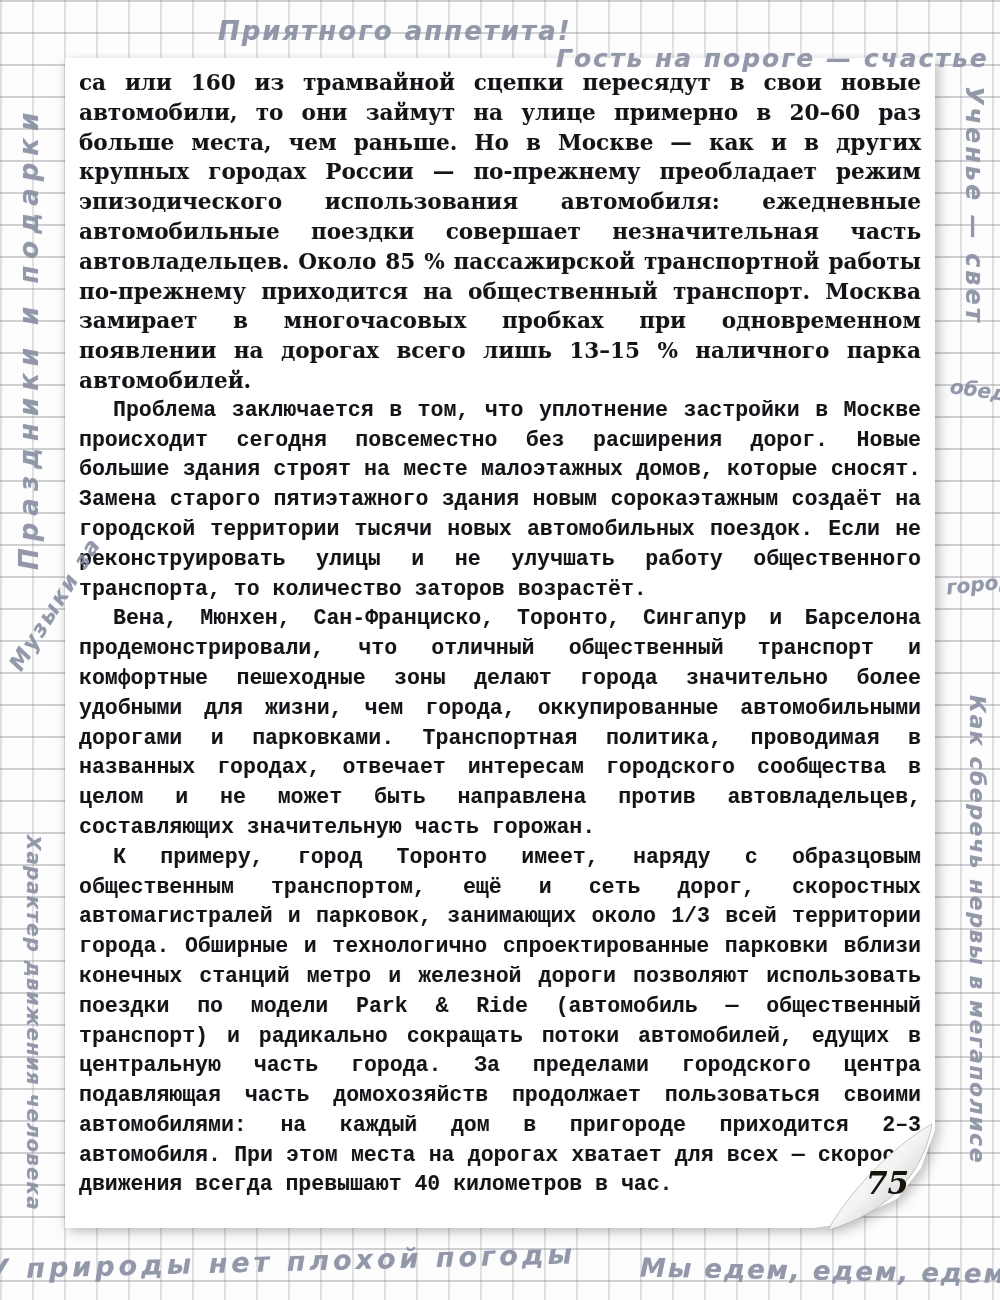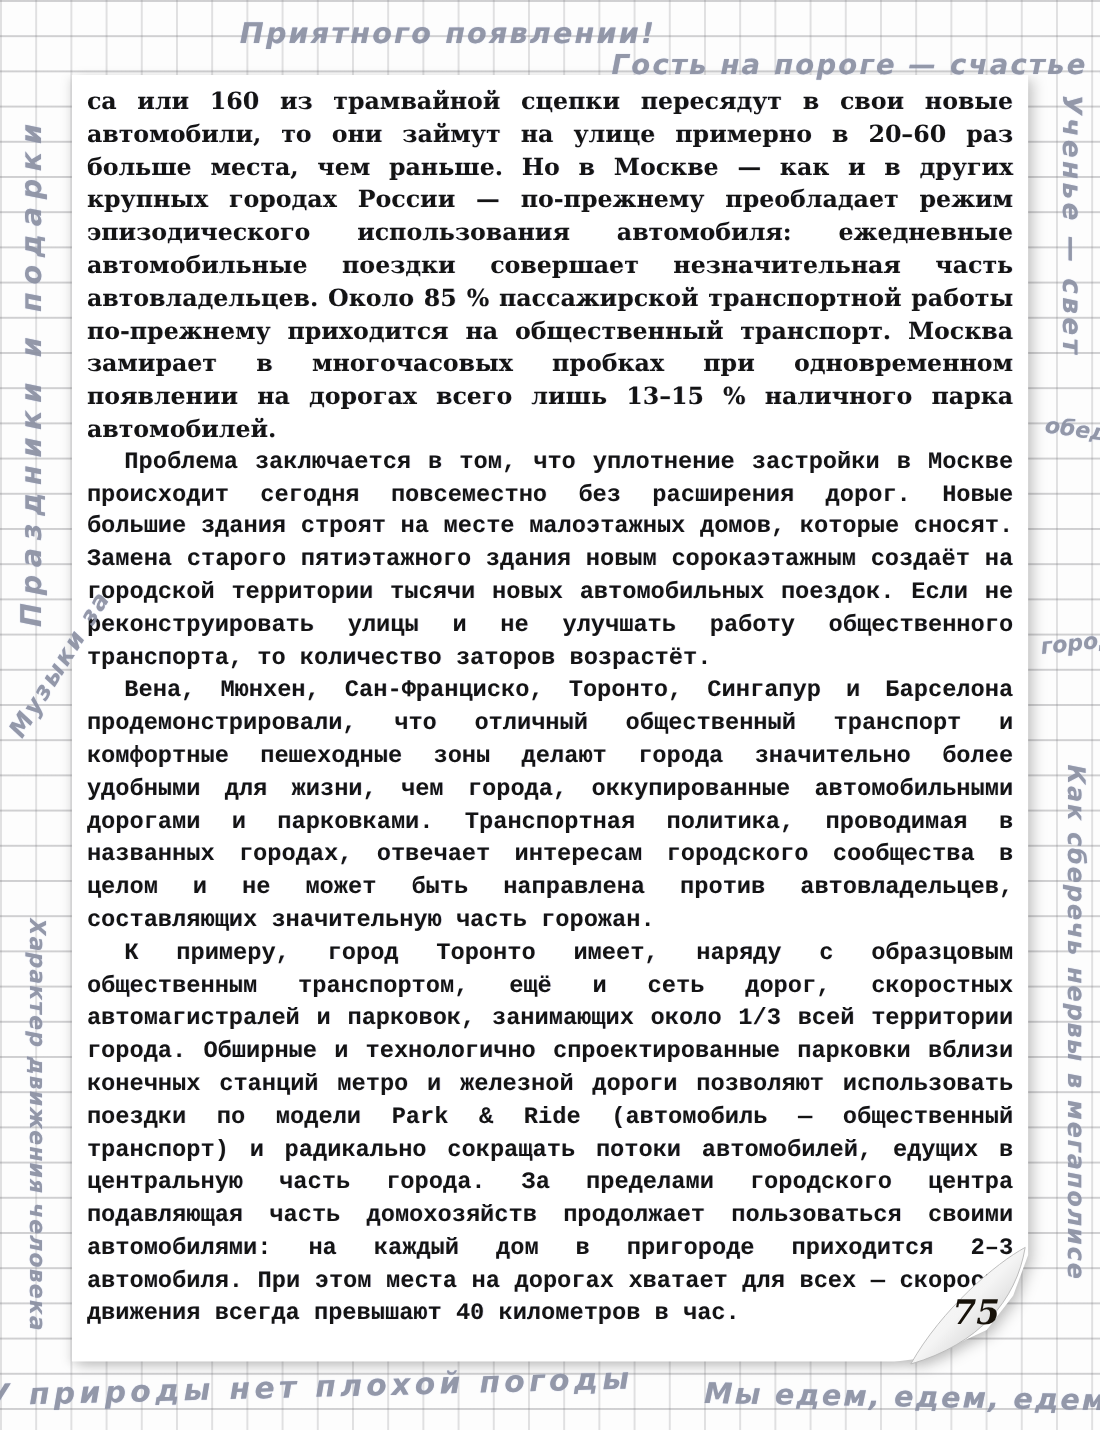--- a/index.html
+++ b/index.html
@@ -8,21 +8,21 @@
     position:relative; width:1000px; height:1300px; overflow:hidden;
     background-color:#fdfdfd;
     
     background-image:
       linear-gradient(to bottom, rgba(120,120,125,.34) 2px, transparent 2px),
       linear-gradient(to right,  rgba(140,140,145,.26) 2px, transparent 2px);
     background-size: 32px 32px, 32px 32px;
     font-family:"DejaVu Serif","Liberation Serif",serif;
   }
   .page-wrap {
-    position:absolute; left:65px; top:68px; width:870px; height:1170px;
+    position:absolute; left:65px; top:58px; width:870px; height:1170px;
     filter: drop-shadow(5px 4px 6px rgba(0,0,0,.20)) drop-shadow(-3px 2px 4px rgba(0,0,0,.08));
   }
   .page {
     position:absolute; inset:0; background:#ffffff; box-sizing:border-box;
     padding:10px 14px 0 14px; overflow:hidden;
     clip-path: polygon(0 0, 870px 0, 870px 1072px, 856px 1110px, 832px 1141px,
                        778px 1166px, 748px 1170px, 0 1170px);
   }
   .para {
     margin:0; color:#141414;
@@ -86,21 +86,21 @@
           <stop offset="0.5" stop-color="#f4f4f4"></stop>
           <stop offset="0.8" stop-color="#cfcfcf"></stop>
           <stop offset="1" stop-color="#a8a8a8"></stop>
         </linearGradient>
       </defs>
       <path d="M112,2 C104,50 70,90 8,108 C36,58 86,16 112,2 Z" fill="url(#curlg)" stroke="#b5b5b5" stroke-width="0.8"></path>
       <text x="46" y="72">75</text>
     </svg>
   </div>
 
-  <div class="hand ann-top-left">Приятного появлении!</div>
+  <div class="hand ann-top-left">Приятного аппетита!</div>
   <div class="hand ann-top-right">Гость на пороге — счастье в дом</div>
   <div class="hand ann-left-up">Праздники и подарки</div>
   <div class="hand ann-left-diag">Музыки за</div>
   <div class="hand ann-left-low">Характер движения человека</div>
   <div class="hand ann-right-up">Ученье — свет</div>
   <div class="hand ann-frag-1">обед</div>
   <div class="hand ann-frag-2">город</div>
   <div class="hand ann-right-low">Как сберечь нервы в мегаполисе</div>
   <div class="hand ann-bot-left">У природы нет плохой погоды</div>
   <div class="hand ann-bot-right">Мы едем, едем, едем...</div>

